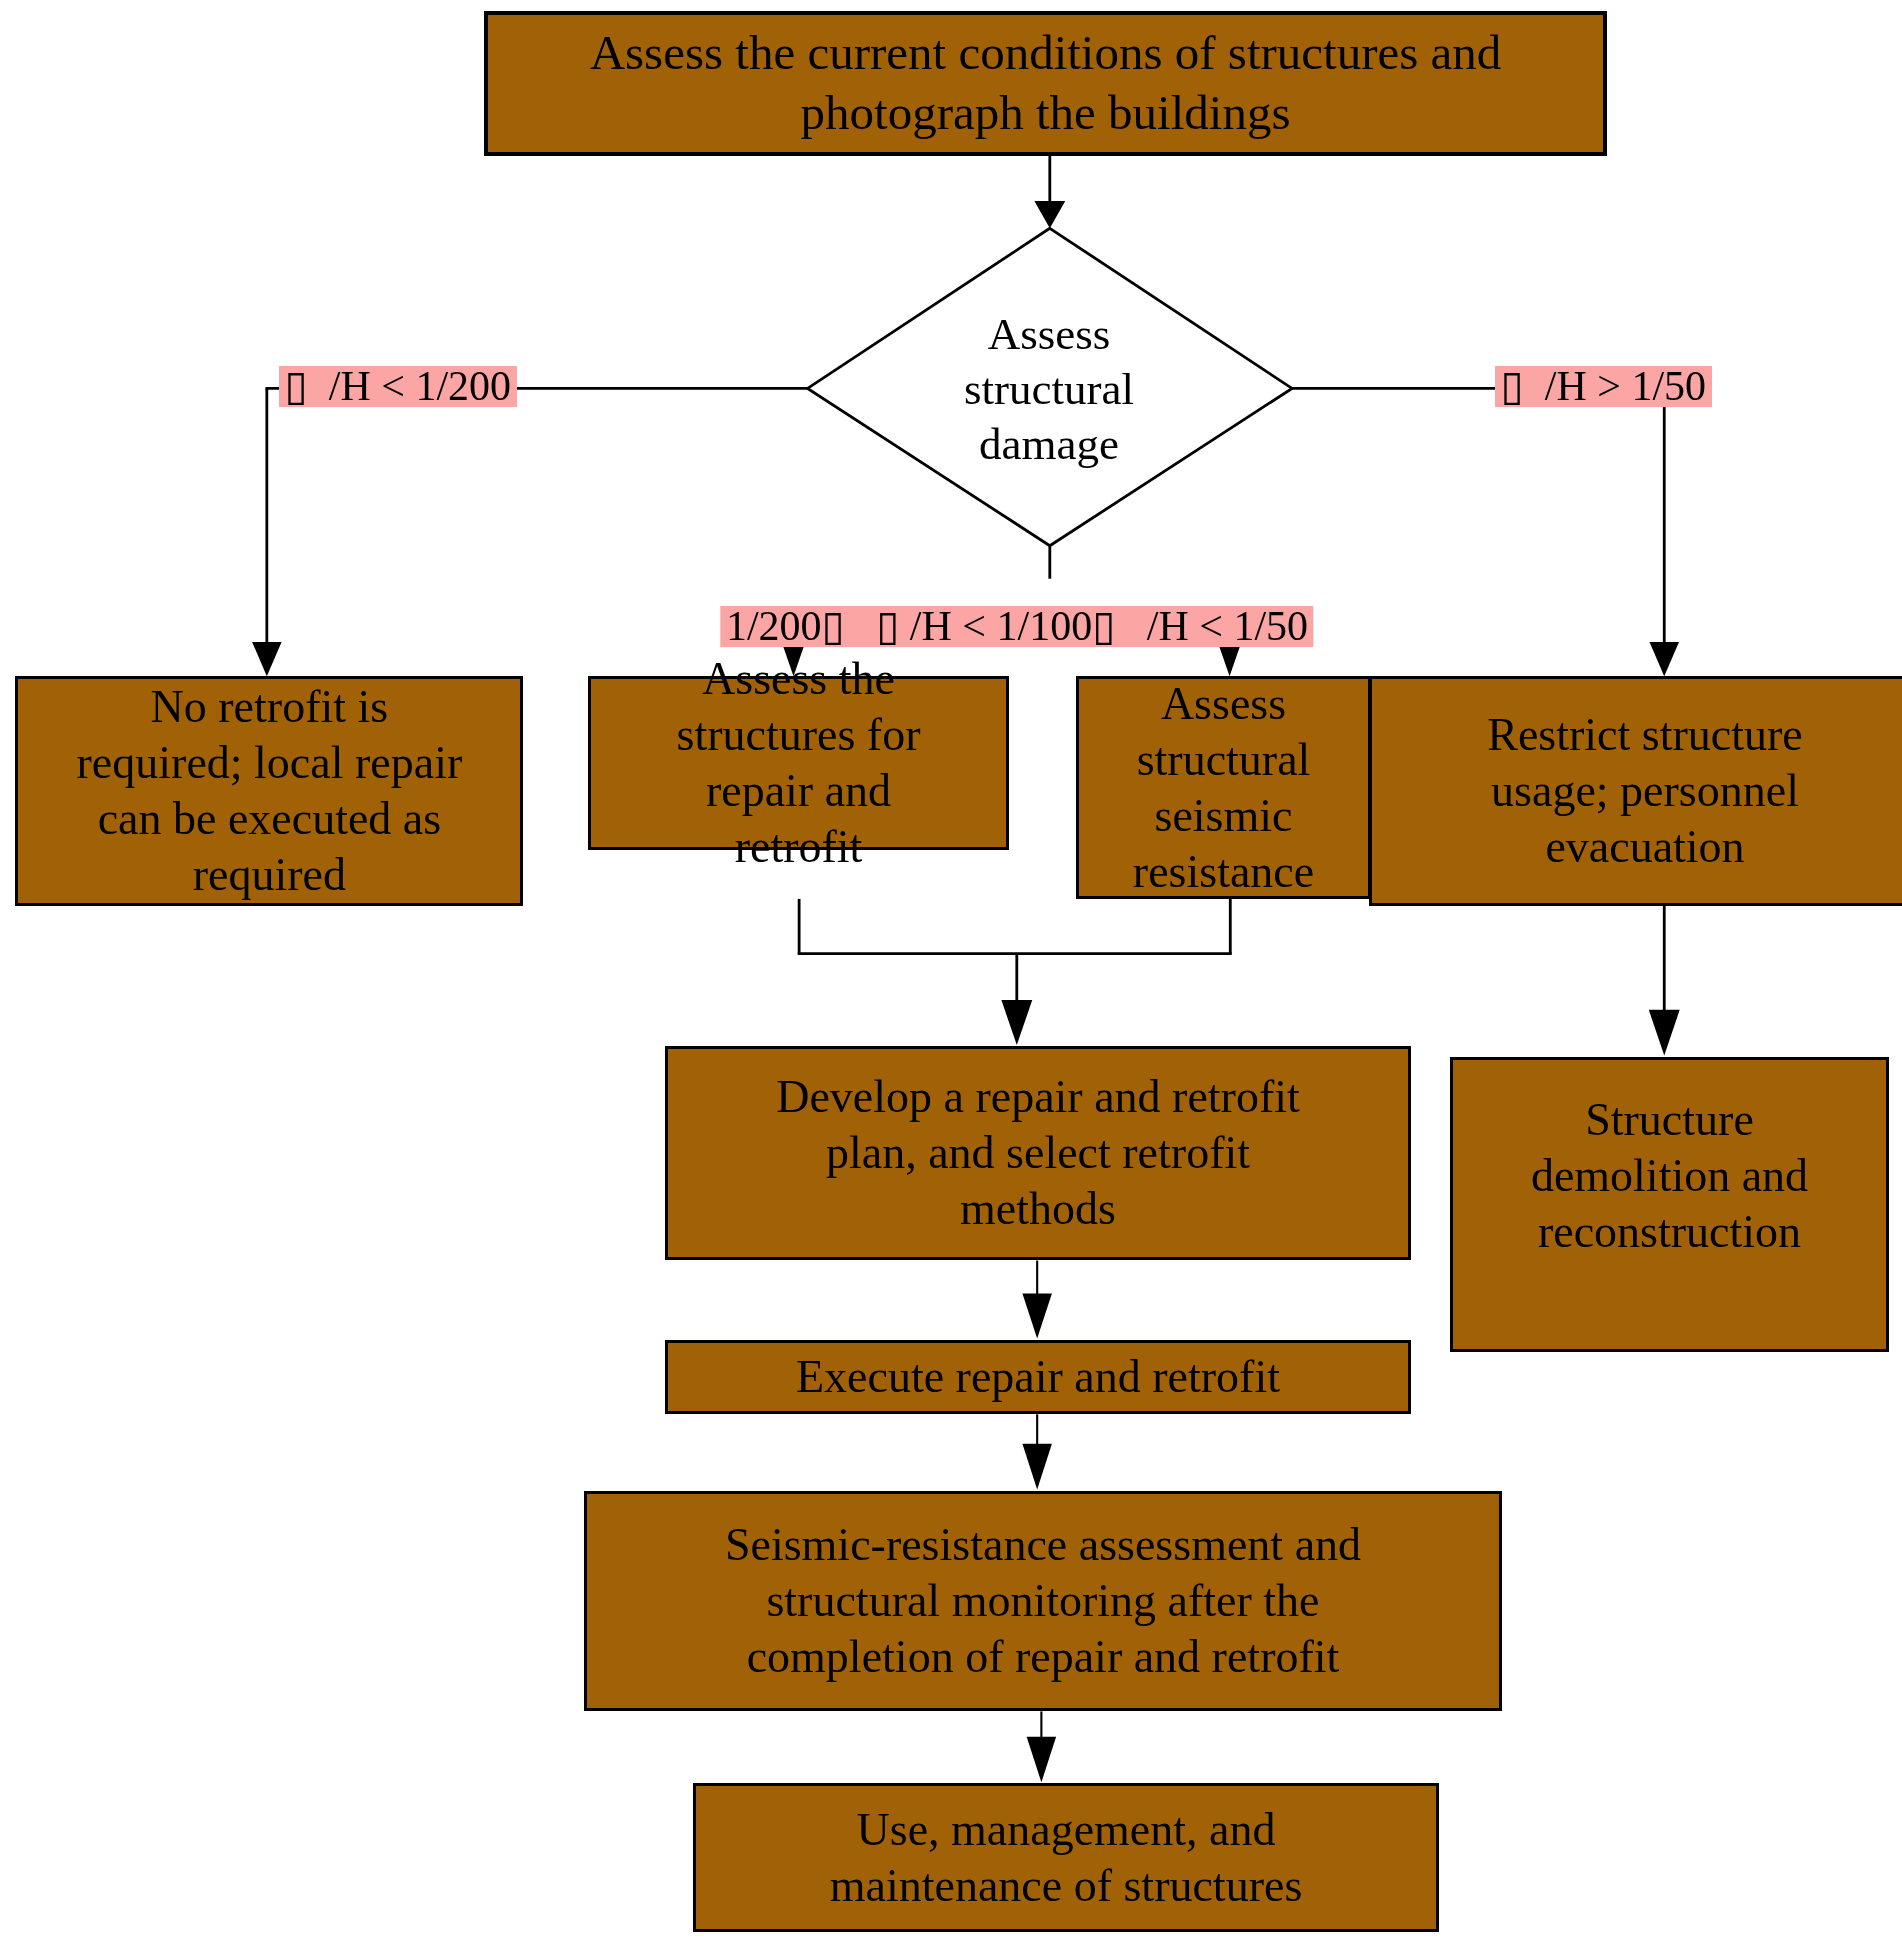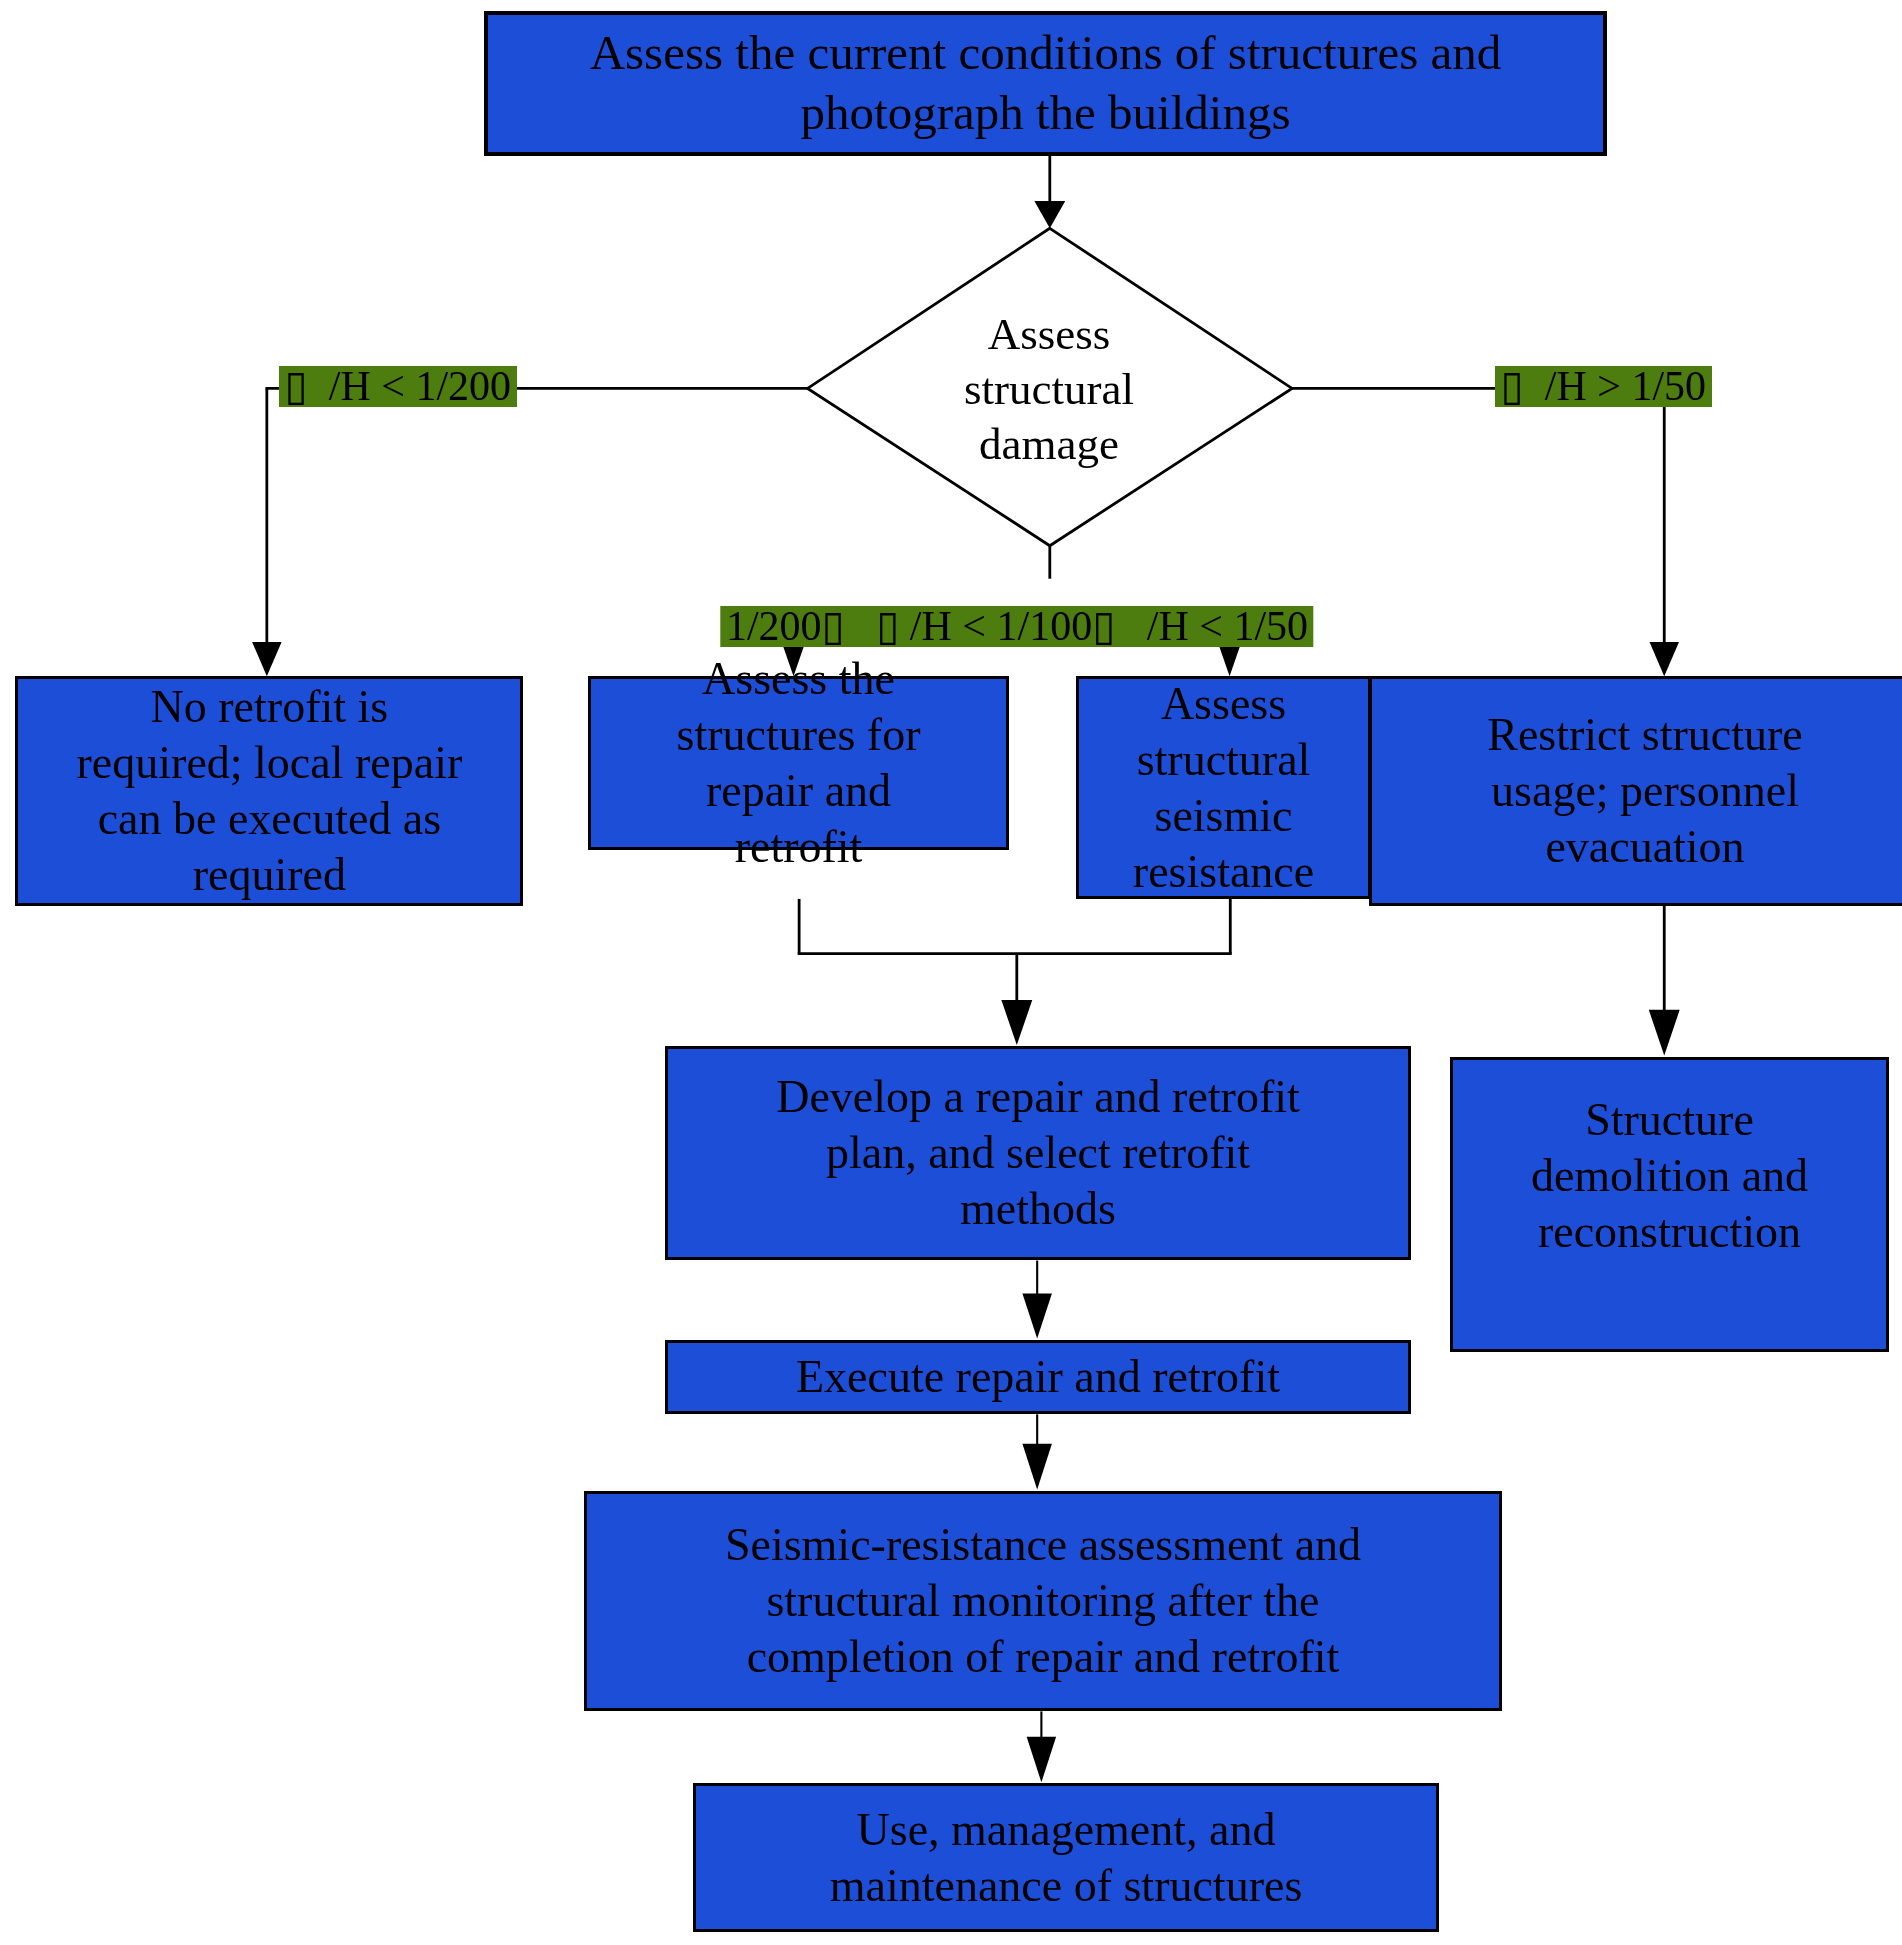--- a/index.html
+++ b/index.html
@@ -13,41 +13,41 @@
   }
   .connector-layer {
     position: absolute;
     left: 0; top: 0;
     width: 1903px; height: 1946px;
   }
   .node {
     position: absolute;
     box-sizing: border-box;
     border: 3.5px solid #000000;
-    background: #1d4ed8;
+    background: #a16207;
     display: flex;
     align-items: center;
     justify-content: center;
     text-align: center;
     font-size: 46px;
     line-height: 56px;
   }
   .node .label { white-space: pre-line; display: block; width: 100%; }
   .node-top { font-size: 49px; line-height: 60px; border-width: 4.2px; }
   .node-demolition { align-items: flex-start; padding-top: 32px; }
   .diamond-label {
     position: absolute;
     text-align: center;
     font-size: 45px;
     line-height: 55px;
     white-space: pre-line;
   }
   .edge-label {
     position: absolute;
-    background: #4d7c0f;
+    background: #fca5a5;
     font-size: 42px;
     line-height: 41px;
     height: 41px;
     padding: 0 5.6px;
     white-space: pre;
   }
   .edge-label-mid { transform: translateX(-50%); }
 </style>
 </head>
 <body>

